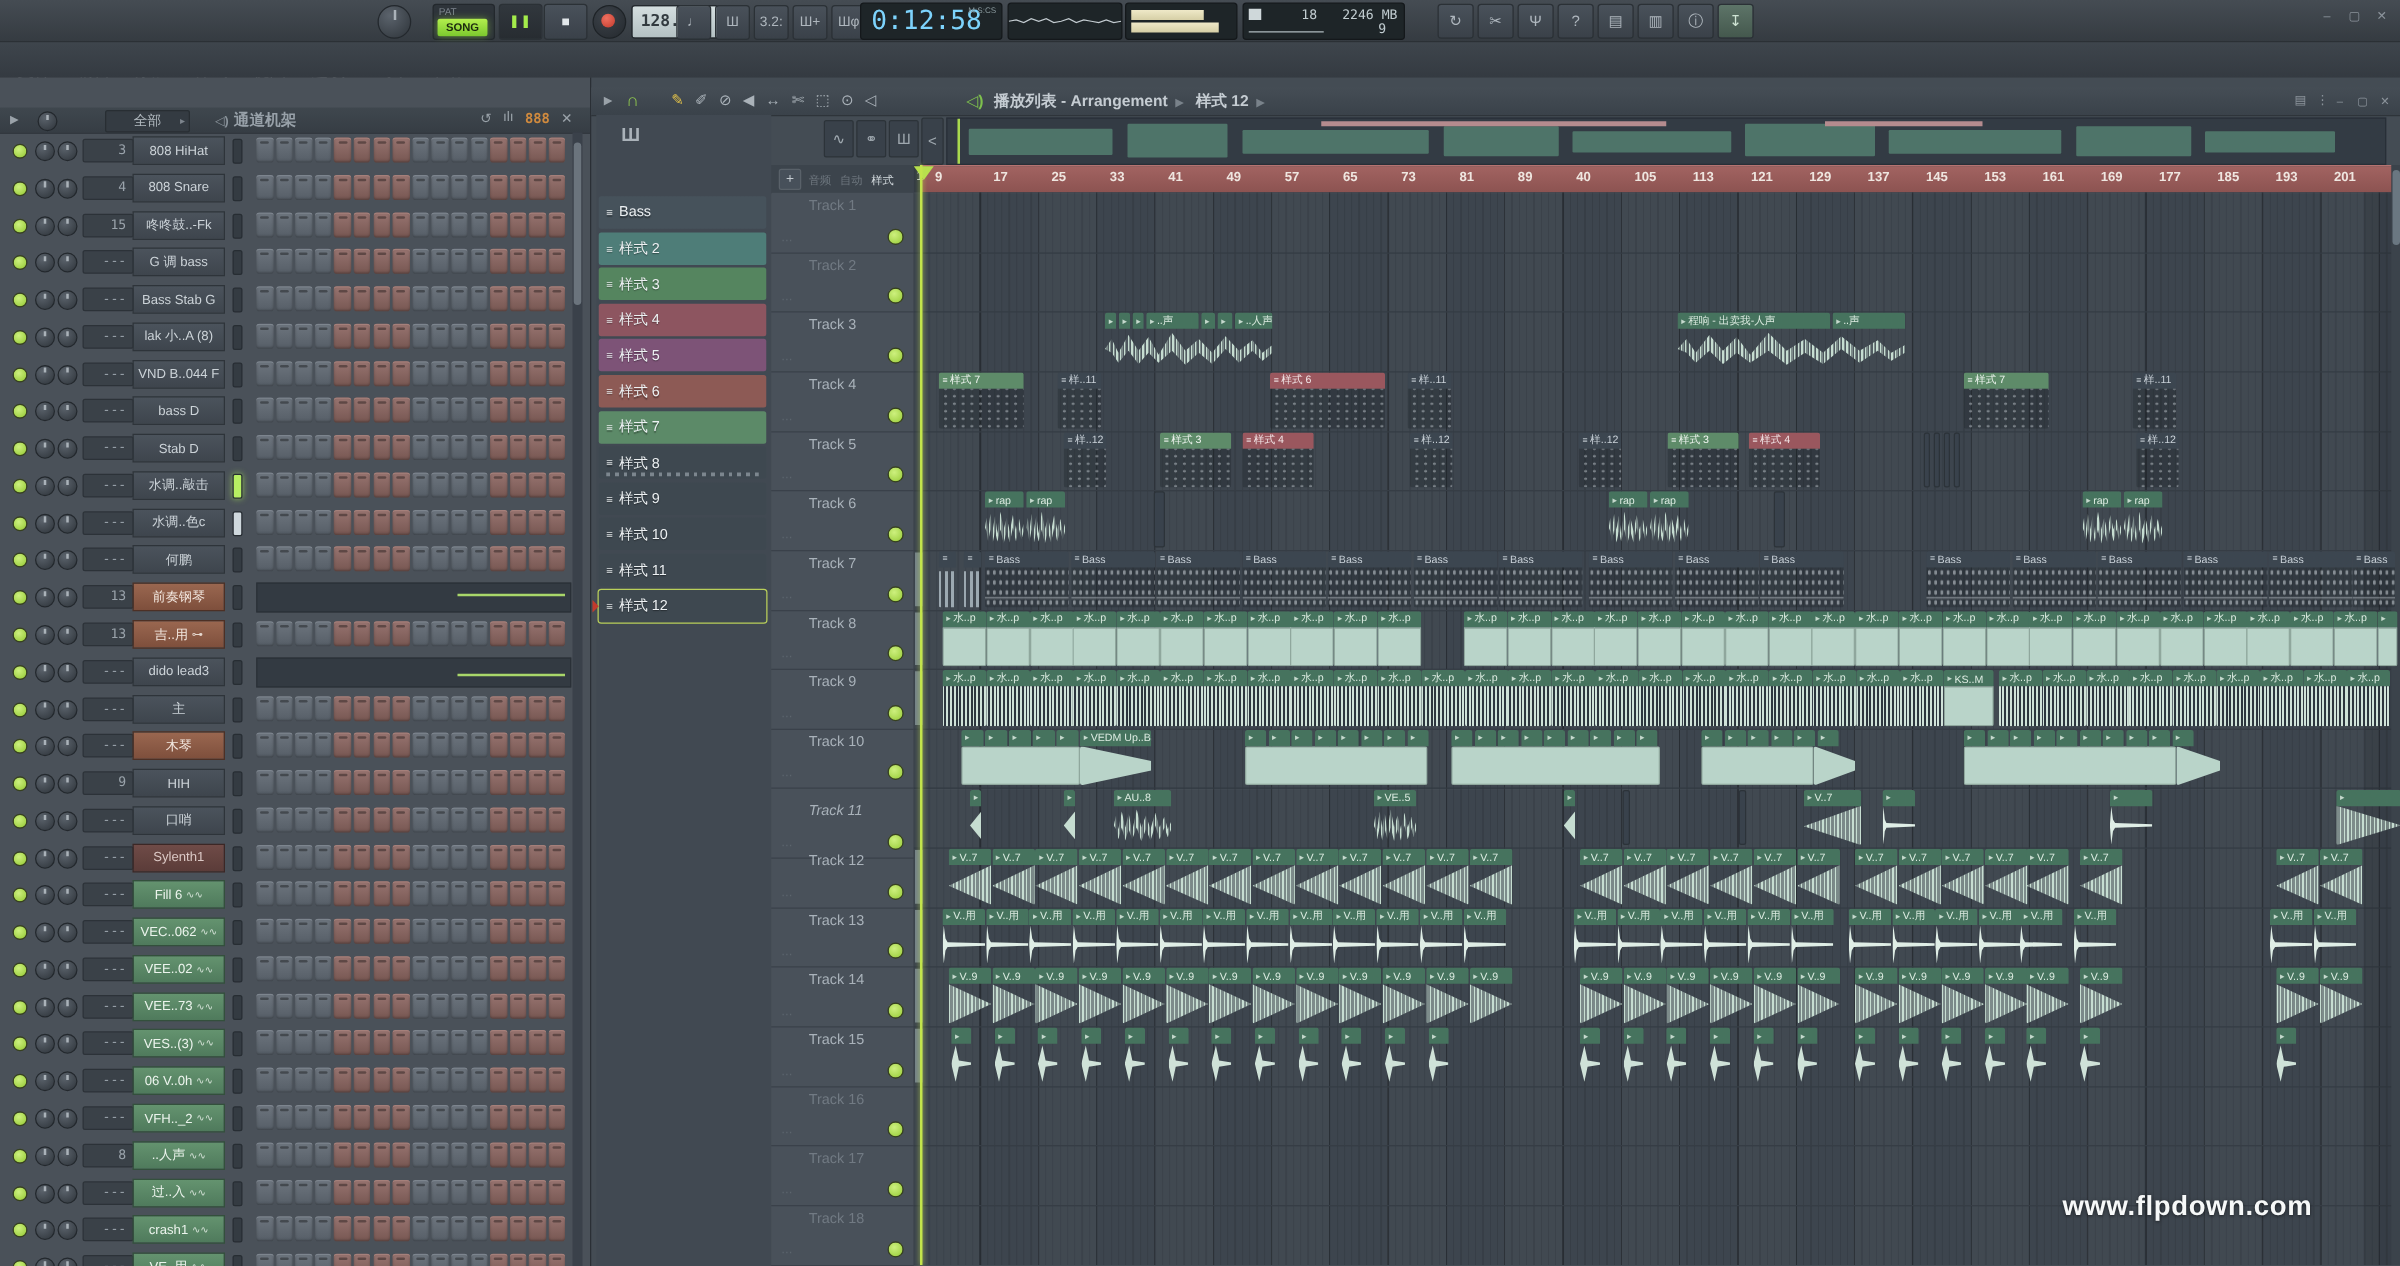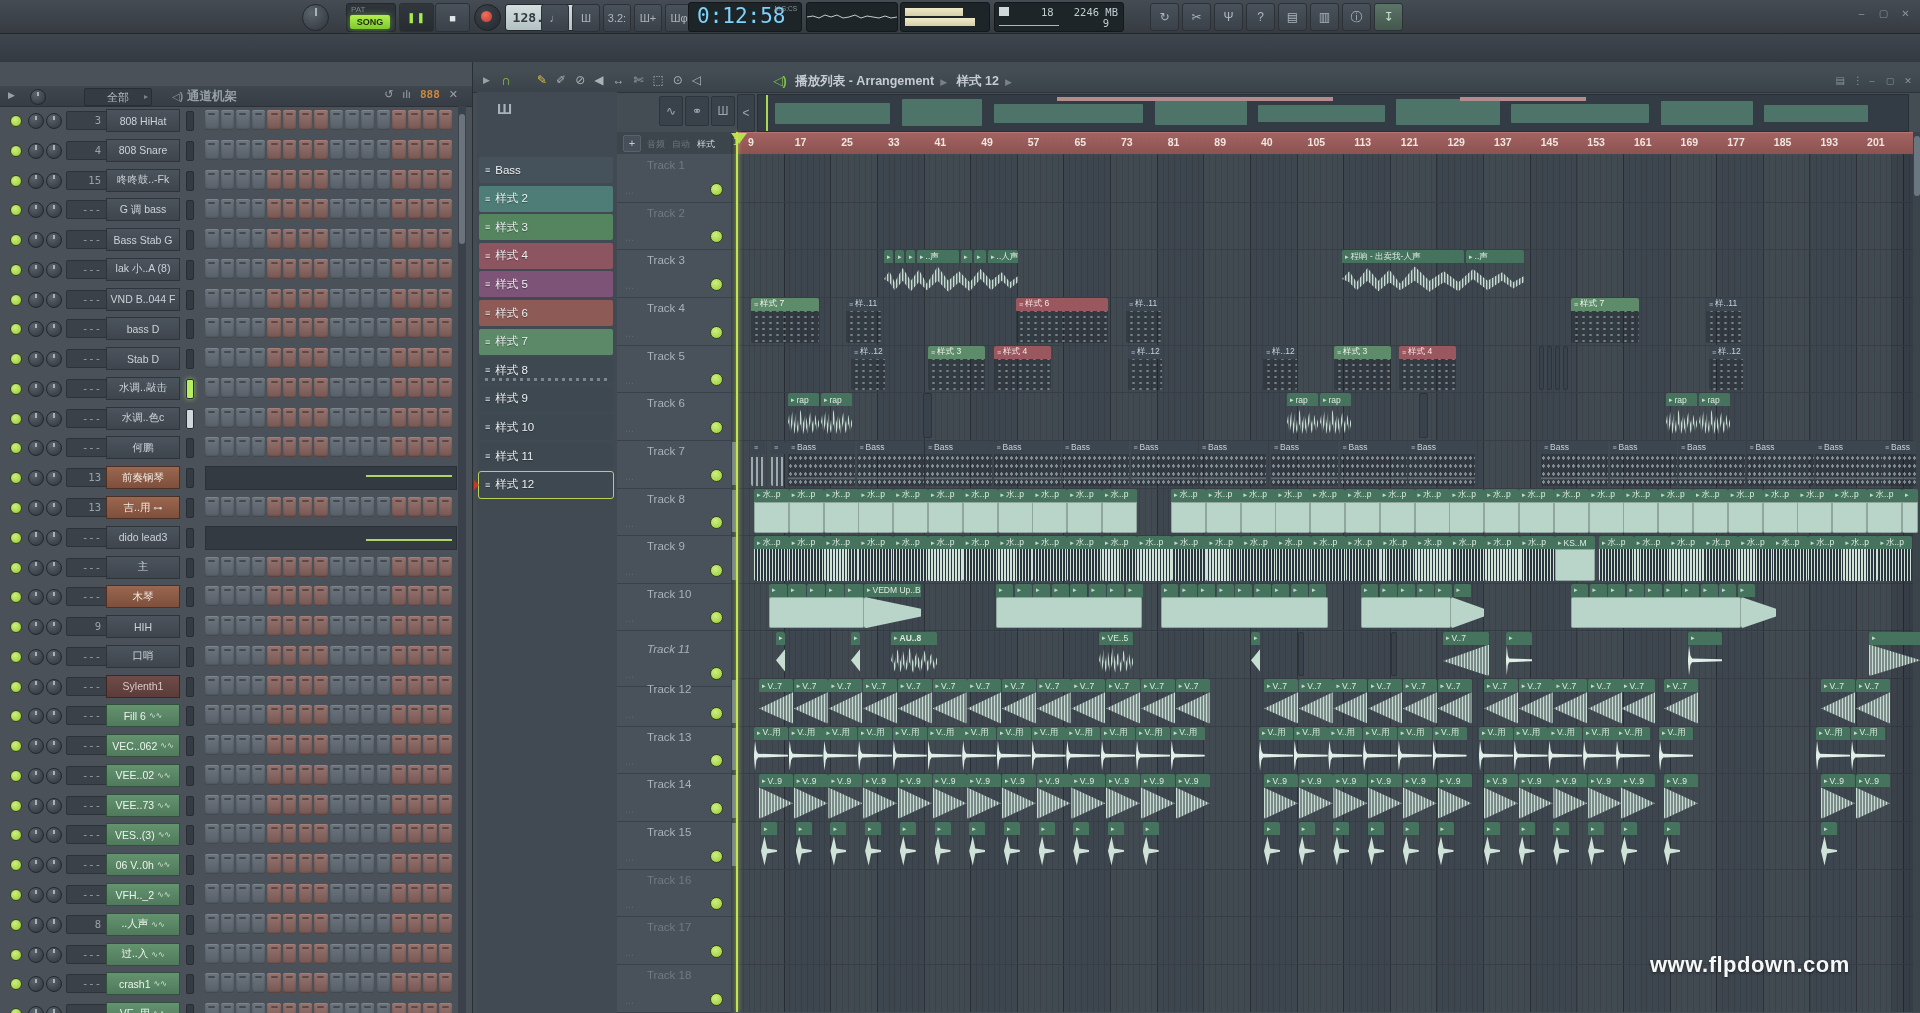--- a/index.html
+++ b/index.html
@@ -2493,21 +2493,21 @@
               <span class="pfx">▸</span>
             </div>
             <div class="cb"></div>
           </div>
           <div class="clip c-a wv-tinytri" style="left: 120px; width: 9px;">
             <div class="ch">
               <span class="pfx">▸</span>
             </div>
             <div class="cb"></div>
           </div>
-          <div class="clip c-a wv-blob" style="left: 160px; width: 46px; font-weight: bold;">
+          <div class="clip c-a wv-blob" style="left: 160px; width: 46px;">
             <div class="ch">
               <span class="pfx">▸</span>
               <span>AU..8</span>
             </div>
             <div class="cb"></div>
           </div>
           <div class="clip c-a wv-blob" style="left: 368px; width: 34px;">
             <div class="ch">
               <span class="pfx">▸</span>
               <span>VE..5</span>

